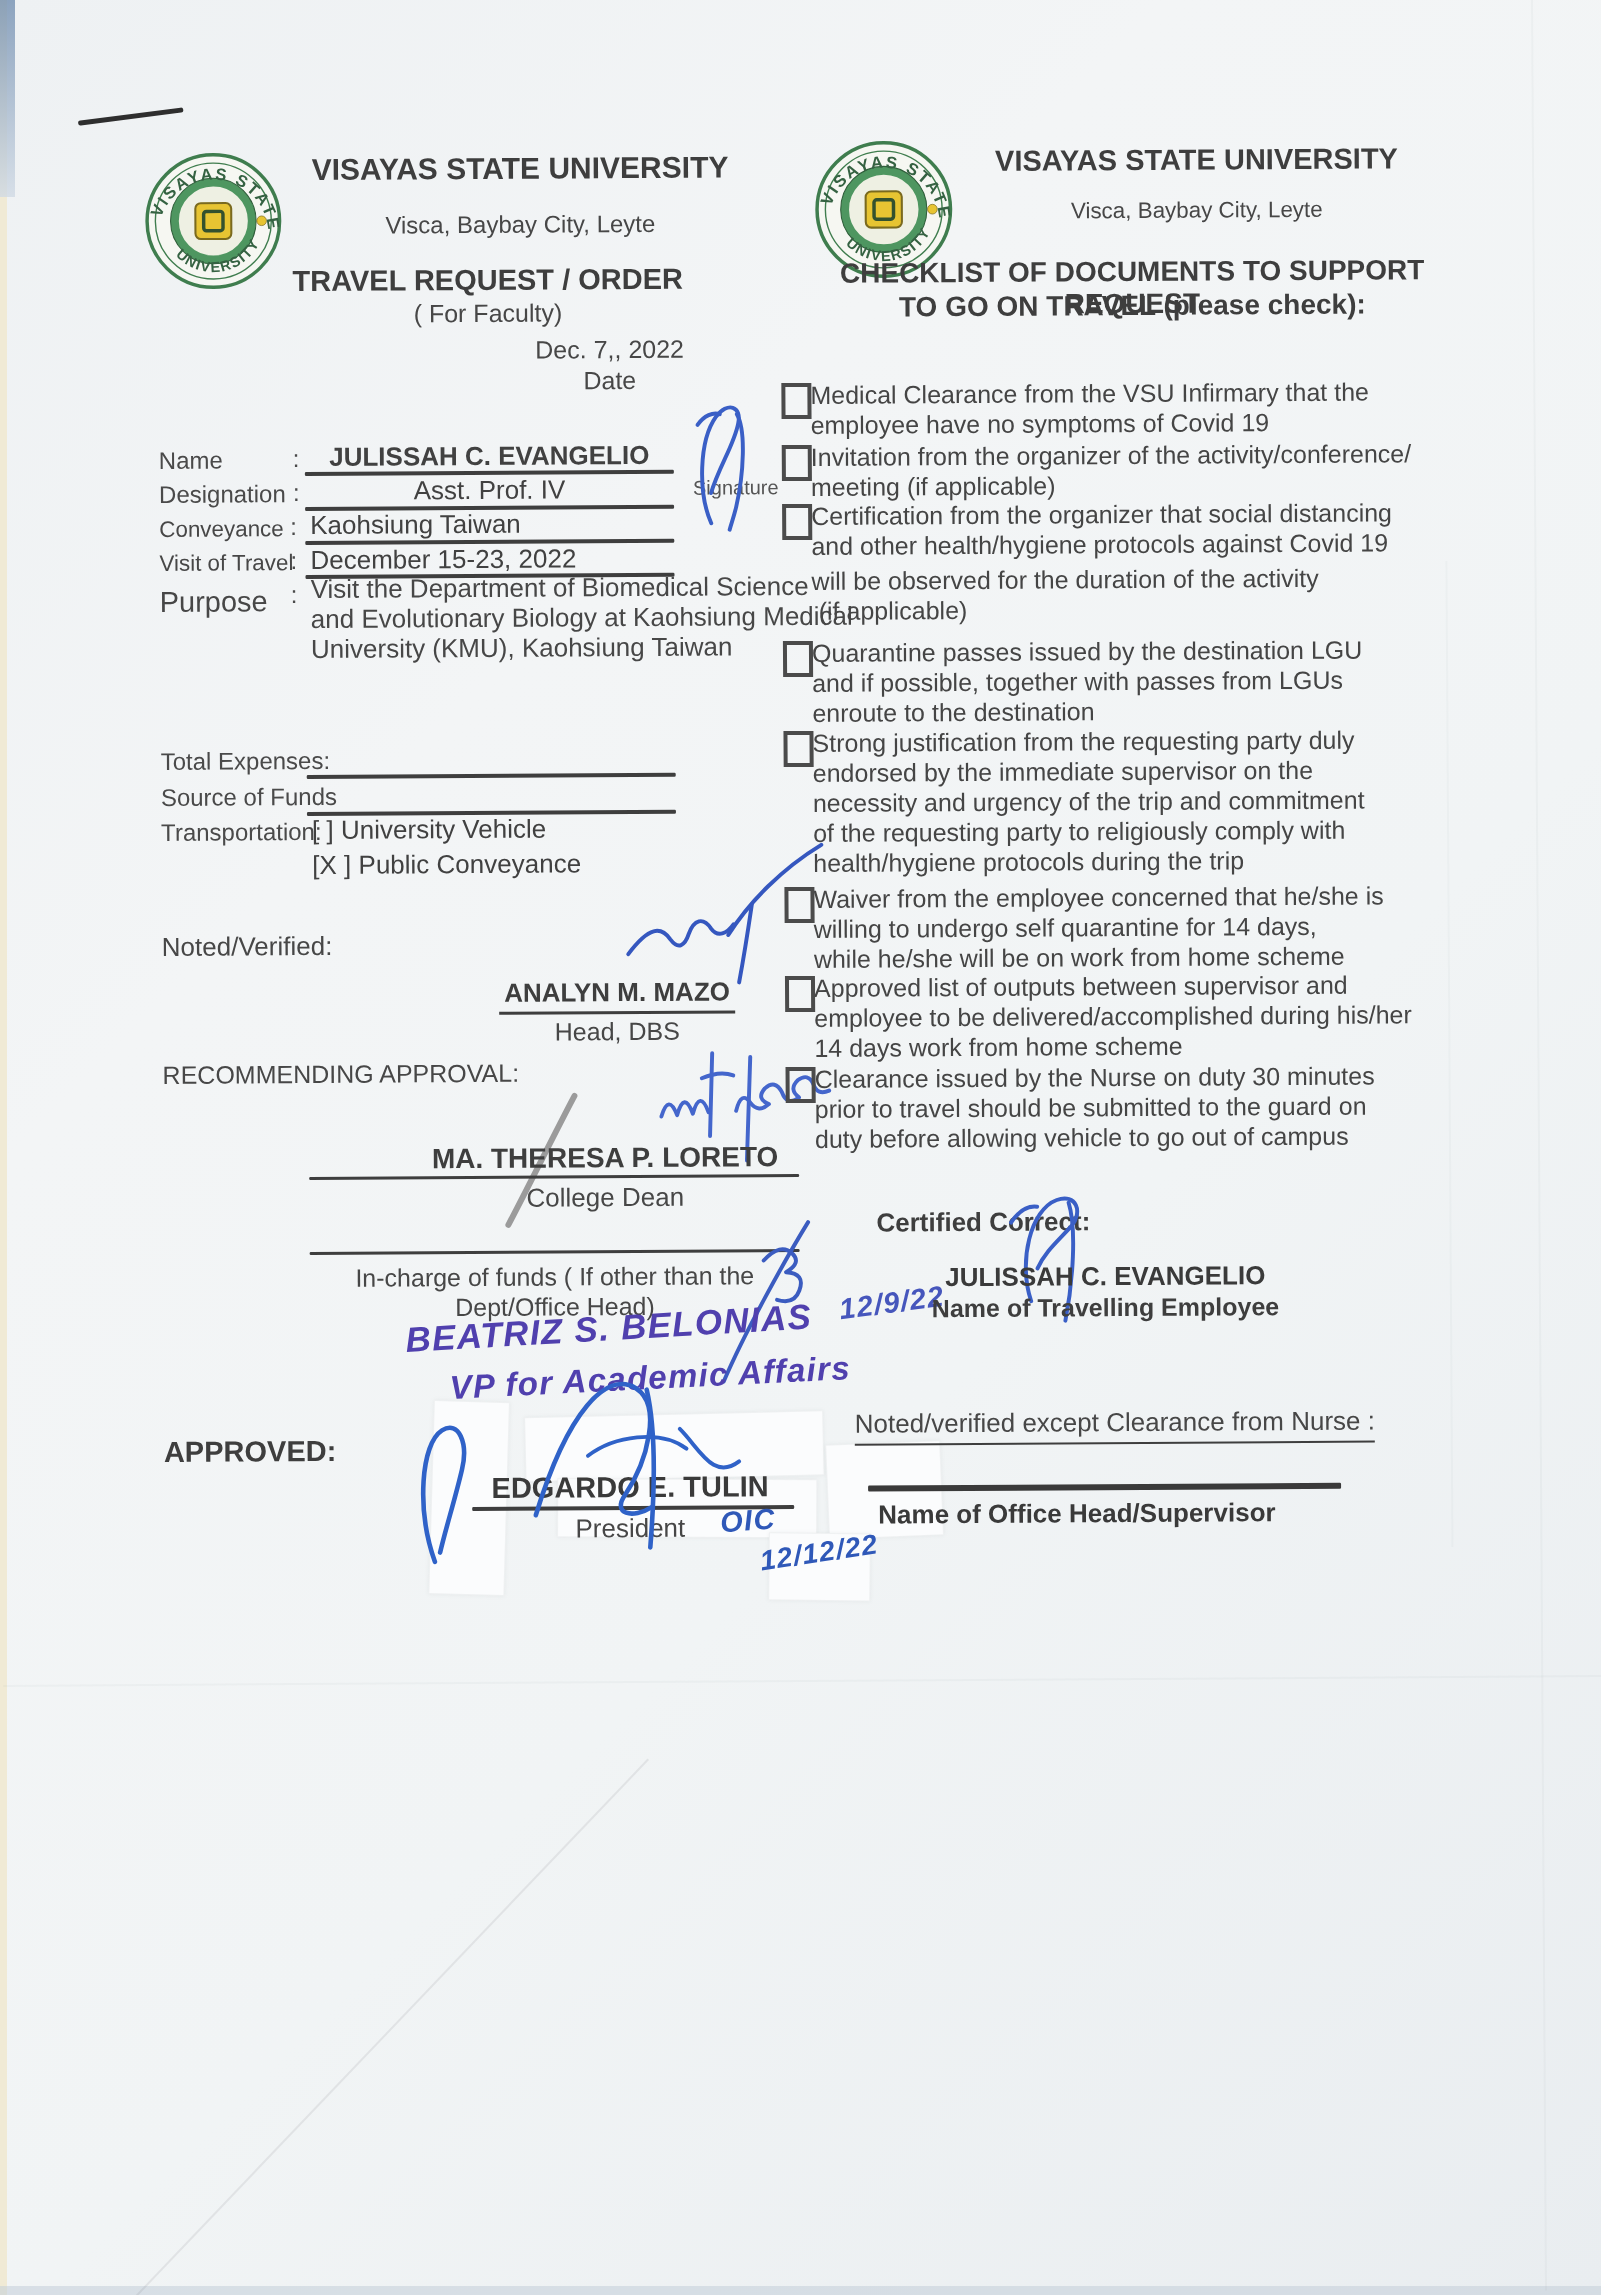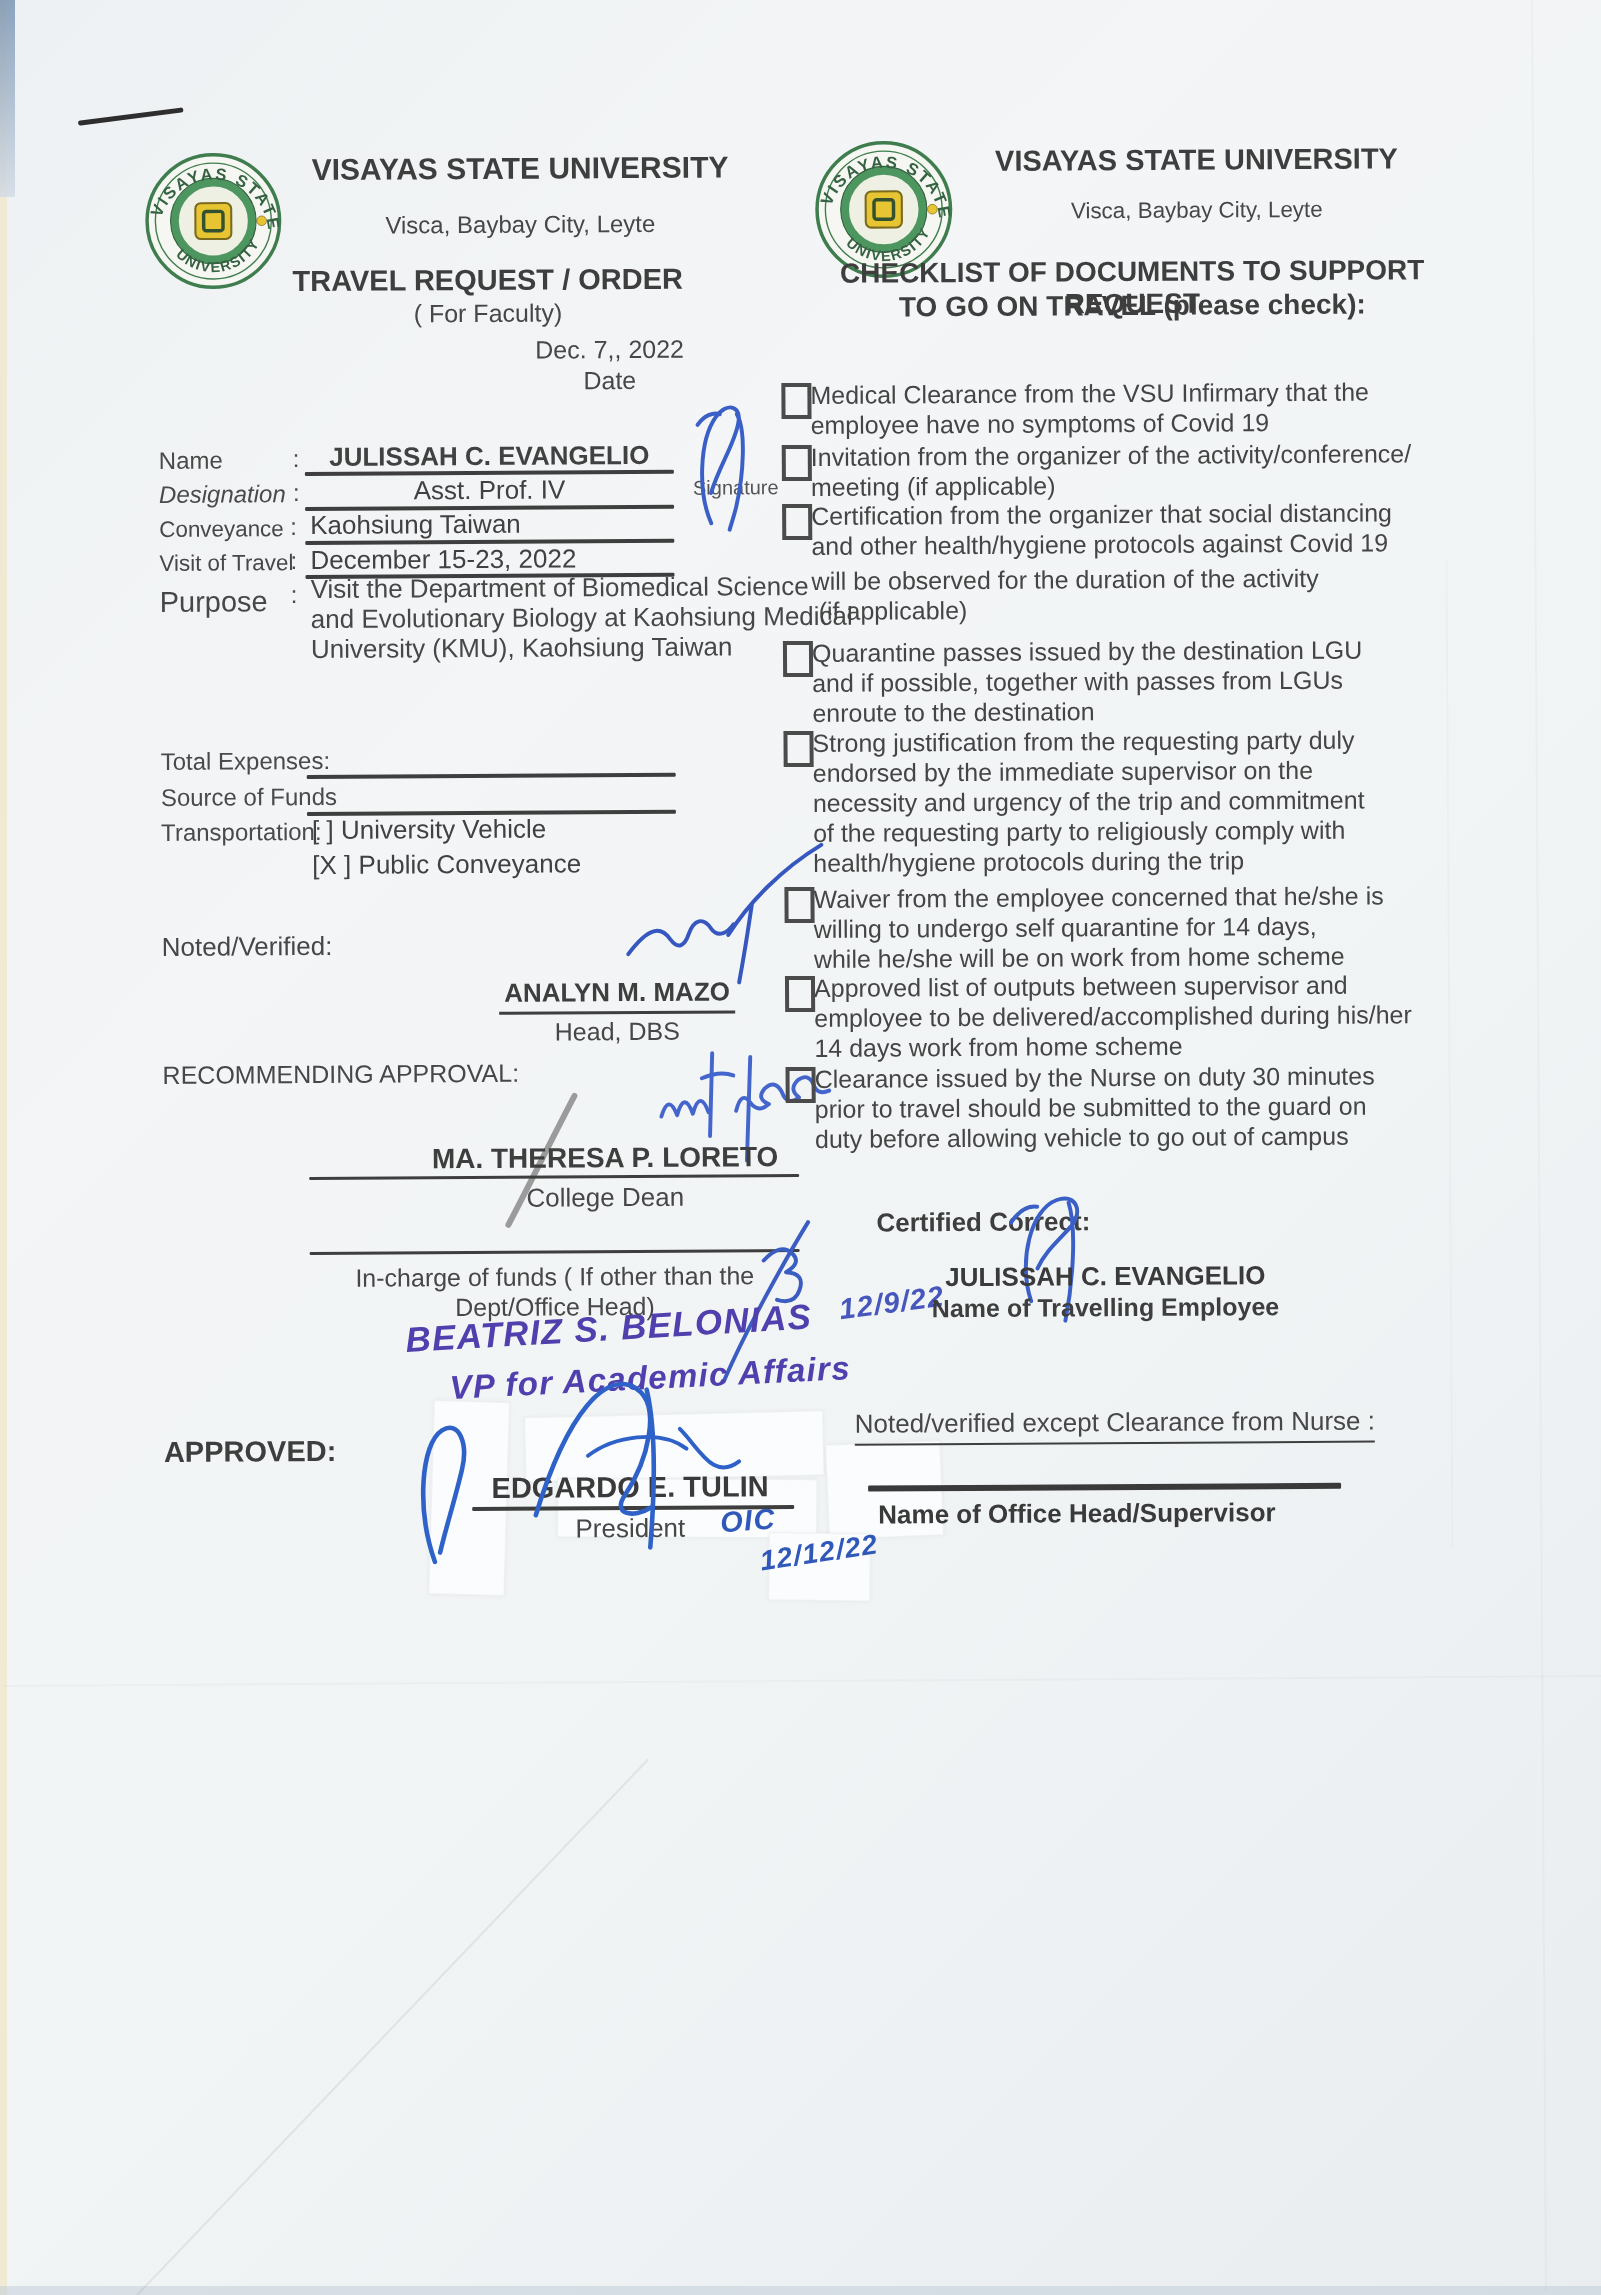--- a/index.html
+++ b/index.html
@@ -64,21 +64,21 @@
     <div class="abs c" style="left:263px;top:297px;width:460px;font-size:25px;">( For Faculty)</div>
     <div class="abs c" style="left:519px;top:334px;width:191px;font-size:25px;">Dec. 7,, 2022</div>
     <div class="abs c" style="left:519px;top:365px;width:191px;font-size:25px;">Date</div>
 
     <div class="abs lbl" style="left:163px;top:443px;">Name</div>
     <div class="abs lbl" style="left:297px;top:442px;">:</div>
     <div class="abs c b val" style="left:309px;top:439px;width:369px;">JULISSAH C. EVANGELIO</div>
     <div class="line" style="left:309px;top:469px;width:369px;height:4px;"></div>
     <div class="abs" style="left:697px;top:476px;font-size:20px;color:#555;">Signature</div>
 
-    <div class="abs lbl" style="left:163px;top:477px;font-style:italic;">Designation</div>
+    <div class="abs lbl" style="left:163px;top:477px;">Designation</div>
     <div class="abs lbl" style="left:297px;top:476px;">:</div>
     <div class="abs c val" style="left:309px;top:473px;width:369px;">Asst. Prof. IV</div>
     <div class="line" style="left:309px;top:504px;width:369px;height:4px;"></div>
 
     <div class="abs" style="left:163px;top:513px;font-size:22.4px;">Conveyance</div>
     <div class="abs lbl" style="left:294px;top:510px;">:</div>
     <div class="abs val" style="left:314px;top:507px;">Kaohsiung Taiwan</div>
     <div class="line" style="left:309px;top:538px;width:369px;height:4px;"></div>
 
     <div class="abs" style="left:163px;top:547px;font-size:22.4px;">Visit of Travel</div>

